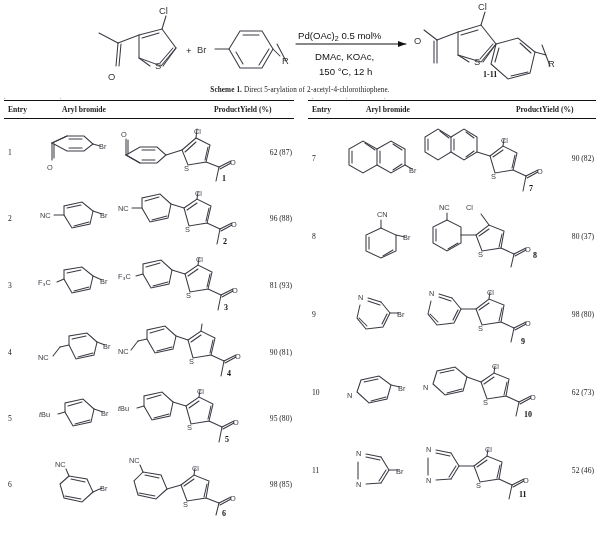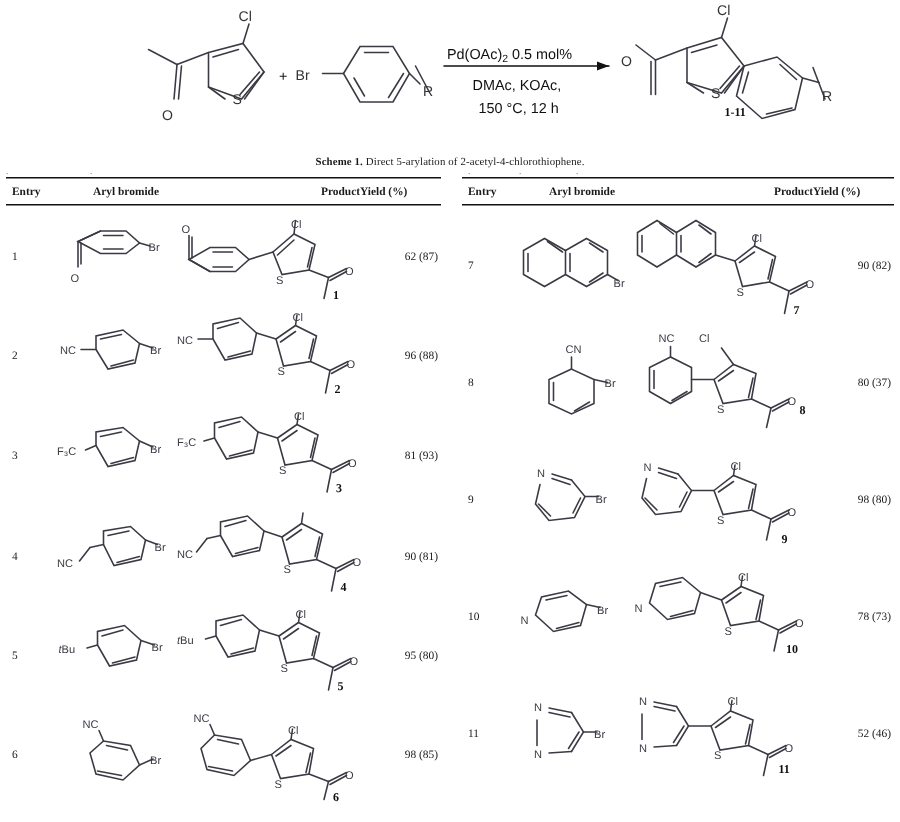--- a/index.html
+++ b/index.html
@@ -5,21 +5,21 @@
   html,body{margin:0;padding:0;}
   body{
     width:600px;height:548px;background:#ffffff;
     font-family:"Liberation Serif", serif;
     color:#1a1a1a;position:relative;overflow:hidden;
   }
   .scheme-area{position:relative;width:600px;height:86px;}
   .scheme-svg{display:block;}
   .caption{
     text-align:center;font-size:7.2px;letter-spacing:.1px;
-    margin-top:18px;
+    margin-top:0;
   }
   .caption b{font-weight:bold;}
   .tick-row{height:6px;position:relative;}
   .tick{position:absolute;font-size:6px;color:#666;}
   .tables{display:flex;width:600px;padding:0;box-sizing:border-box;}
   .tbl{width:300px;box-sizing:border-box;padding:0 21px;}
   .tbl.left{padding-left:4px;padding-right:6px;}
   .tbl.right{padding-left:8px;padding-right:4px;}
   .rule-top{border-top:1.4px solid #111;}
   .rule-head{border-top:1px solid #111;}
@@ -537,21 +537,21 @@
           <path class="bond" d="M73,13 L74,6"></path>
           <text class="atom" x="62" y="45">S</text>
           <path class="bond" d="M85,36 L98,42"></path>
           <path class="bond" d="M98,42 L110,36"></path>
             <path class="bond" d="M99,44 L110,38"></path>
           <text class="atom" x="109" y="40">O</text>
           <path class="bond" d="M98,42 L95,56"></path>
           <text class="lbl" x="103" y="57">10</text>
         </svg>
       </div>
-      <div class="c-yield">78 (73)</div>
+      <div class="c-yield">62 (73)</div>
     </div>
 
     <div class="row" style="height:78px">
       <div class="c-entry">11</div>
       <div class="c-aryl">
         <svg width="80" height="50" viewBox="0 0 80 50">
           <text class="atom" x="15" y="11">N</text>
           <text class="atom" x="15" y="42">N</text>
           <path class="bond" d="M25,9 L40,12"></path>
             <path class="bond" d="M25,12 L39,15"></path>

